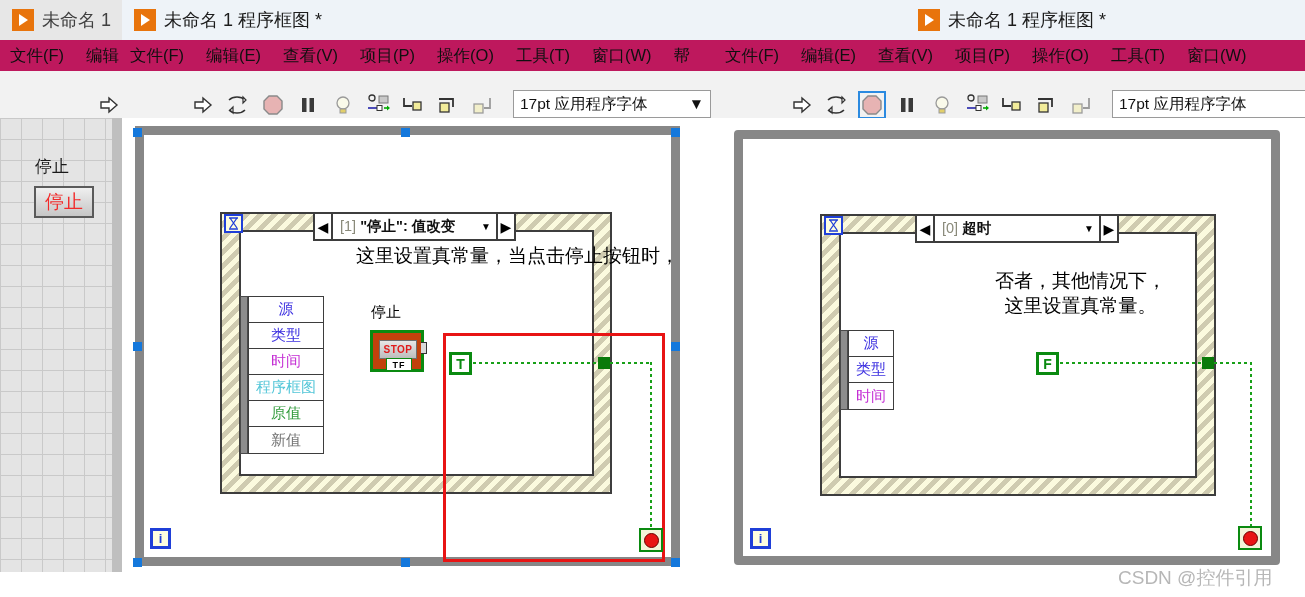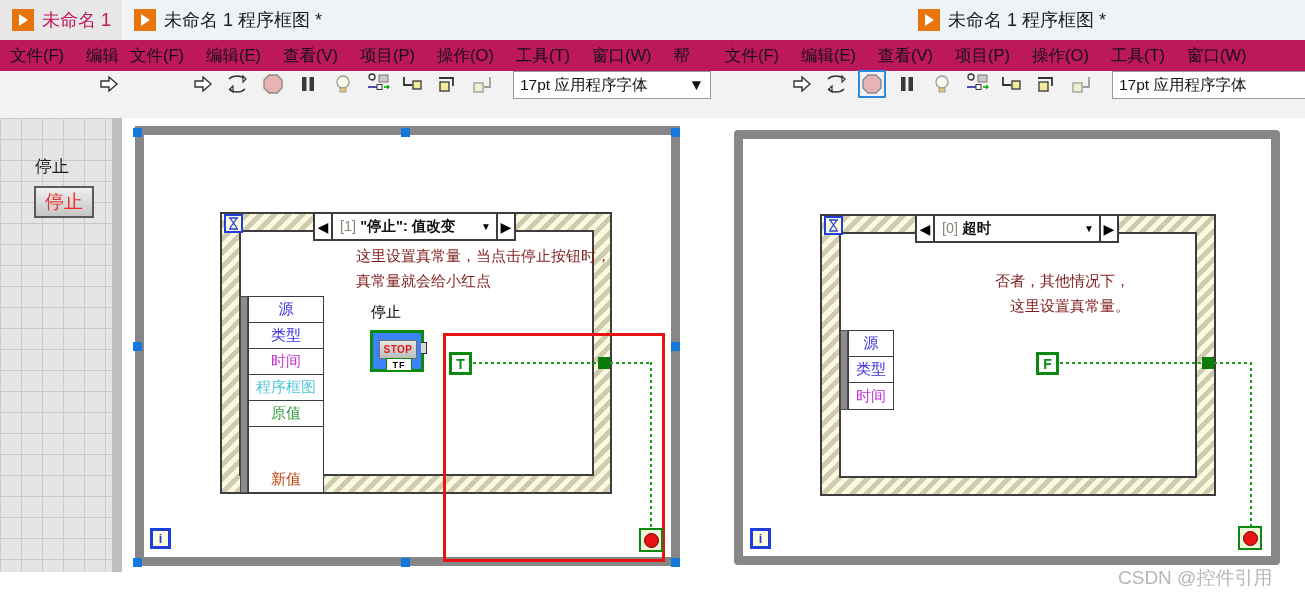--- a/index.html
+++ b/index.html
@@ -15,27 +15,27 @@
   .win{position:absolute;top:0;background:#f0f0f0;}
   .titlebar{position:absolute;left:0;top:0;height:40px;background:#eef3f8;
             display:flex;align-items:center;}
   .title-inactive{background:#e7e7e7;}
   .tab-ico{width:22px;height:22px;background:#e8740c;position:relative;
            flex:0 0 22px;margin-right:8px;}
   .tab-ico:after{content:"";position:absolute;left:7px;top:5px;
            border-left:9px solid #fff;border-top:6px solid transparent;
            border-bottom:6px solid transparent;}
   .tab-title{font-size:18px;color:#1c1c1c;white-space:nowrap;}
-  .tab-title.dim{color:#be185d;}
+  .tab-title.dim{color:#404040;}
 
   .menubar{position:absolute;height:31px;top:40px;background:#be185d;
            display:flex;align-items:center;border-bottom:1px solid #dcdcdc;}
   .menu-item{font-size:16.5px;color:#101010;white-space:nowrap;margin-right:22px;}
   .toolbar{position:absolute;height:47px;top:71px;background:#f2f2f2;
-           display:flex;align-items:flex-start;border-bottom:1px solid #737373;}
+           display:flex;align-items:flex-end;border-bottom:1px solid #737373;}
 
   .tb-icn{width:26px;height:26px;margin-right:9px;position:relative;flex:0 0 26px;}
   .fontbox{height:28px;border:1px solid #9a9a9a;background:#fff;
            display:flex;align-items:center;padding:0 6px;box-sizing:border-box;}
   .fontbox span{font-size:15.5px;color:#111;white-space:nowrap;}
   .fontcaret{margin-left:auto;font-size:10px;color:#333;padding-left:14px;}
 
   
   .canvas{position:absolute;background:#fff;}
   .fp-grid{position:absolute;background:
@@ -68,21 +68,21 @@
 
   
   .evnode{position:absolute;display:flex;}
   .evnode .bar{width:8px;background:#8d8d8d;border:1px solid #4a4a4a;box-sizing:border-box;}
   .evnode .rows{border:1px solid #3d3d3d;background:#fff;box-sizing:border-box;}
   .evnode .row{height:26px;border-bottom:1px solid #3d3d3d;box-sizing:border-box;
      display:flex;align-items:center;justify-content:center;font-size:15px;padding:0 7px;}
   .evnode .row:last-child{border-bottom:none;}
 
   
-  .stopnode{position:absolute;border:3px solid #0a8a10;background:#3b82f6;box-sizing:border-box;}
+  .stopnode{position:absolute;border:3px solid #0a8a10;background:#c2410c;box-sizing:border-box;}
   .stop-label{position:absolute;font-size:15px;color:#000;}
   .stop-btn{position:absolute;left:6px;top:7px;width:38px;height:19px;
      background:linear-gradient(#e6e6e6,#bdbdbd);border:1px solid #6f6f6f;
      display:flex;align-items:center;justify-content:center;
      font-size:10px;font-weight:bold;color:#e01b1b;letter-spacing:.5px;box-sizing:border-box;}
   .stop-tf{position:absolute;left:13px;bottom:-2px;width:26px;height:13px;background:#fff;
      border:1px solid #0a8a10;box-sizing:border-box;display:flex;align-items:center;
      justify-content:center;font-size:9px;font-weight:bold;color:#000;letter-spacing:1px;}
   .stop-term{position:absolute;right:-6px;top:9px;width:6px;height:12px;
      background:#d9d9d9;border:1px solid #333;border-left:none;box-sizing:border-box;}
@@ -105,21 +105,21 @@
   .wire-v{position:absolute;width:2px;
      background:repeating-linear-gradient(to bottom,#18a018 0 3px,transparent 3px 6px);}
   .tunnel{position:absolute;width:12px;height:12px;background:#0a7a0a;}
 
   
   .iterm{position:absolute;width:21px;height:21px;border:3px solid #1f3fd8;
      background:#fdfde0;box-sizing:border-box;display:flex;align-items:center;
      justify-content:center;font-size:13px;font-weight:bold;color:#1f3fd8;line-height:1;}
 
   
-  .annot{position:absolute;color:#7f1d1d;font-size:15px;line-height:25px;white-space:pre;}
+  .annot{position:absolute;color:#000000;font-size:19px;line-height:25px;white-space:pre;}
   .red-sel{position:absolute;border:3px solid #e81414;box-sizing:border-box;}
 
   .watermark{position:absolute;color:#b7b7b7;font-size:19px;}
 
   .fp-label{position:absolute;font-size:17px;color:#1a1a1a;}
   .fp-btn{position:absolute;background:linear-gradient(#efefef,#c6c6c6);
      border:2px solid #5a5a5a;box-sizing:border-box;display:flex;
      align-items:center;justify-content:center;font-size:19px;color:#f22a2a;}
 </style>
 </head>
@@ -270,21 +270,21 @@
 </div>
 
 <div class="evnode" style="left:240px;top:296px;">
   <span class="bar"></span>
   <span class="rows">
     <span class="row" style="color:#3b2fe0;">源</span>
     <span class="row" style="color:#3b2fe0;">类型</span>
     <span class="row" style="color:#c42fd4;">时间</span>
     <span class="row" style="color:#53c6d8;">程序框图</span>
     <span class="row" style="color:#2f9a3a;">原值</span>
-    <span class="row" style="color:#c2410c;margin-top:39px;">新值</span>
+    <span class="row" style="color:#737373;">新值</span>
   </span>
 </div>
 
 <div class="stop-label" style="left:371px;top:303px;">停止</div>
 <div class="stopnode" style="left:370px;top:330px;width:54px;height:42px;">
   <span class="stop-btn">STOP</span>
   <span class="stop-term"></span>
   <span class="stop-tf">TF</span>
 </div>
 
@@ -296,21 +296,21 @@
 <div class="tunnel" style="left:598px;top:357px;"></div>
 <div class="wire-h" style="left:610px;top:362px;width:42px;"></div>
 <div class="wire-v" style="left:650px;top:362px;height:170px;"></div>
 
 <div class="redterm" style="left:639px;top:528px;">
     <i></i>
   </div>
 
 <div class="iterm" style="left:150px;top:528px;">i</div>
 
-<div class="annot" style="left:356px;top:243px;"><span>这里设置真常量，当点击停止按钮时，</span><br><span>真常量就会给小红点</span></div>
+<div class="annot" style="left:356px;top:243px;"><span>这里设置真常量，当点击停止按钮时，</span><br></div>
 
 <div class="win" style="left:719px;top:0;width:586px;height:597px;background:#ffffff;">
 
   <div class="titlebar" style="width:586px;padding-left:0;justify-content:center;">
     <span class="tab-ico"></span>
     <span class="tab-title">未命名 1 程序框图 *</span>
   </div>
 
   <div class="menubar" style="width:586px;padding-left:6px;">
     <span class="menu-item">文件(F)</span>
@@ -426,15 +426,15 @@
 <div class="tunnel" style="left:1202px;top:357px;"></div>
 <div class="wire-h" style="left:1214px;top:362px;width:38px;"></div>
 <div class="wire-v" style="left:1250px;top:362px;height:168px;"></div>
 
 <div class="redterm" style="left:1238px;top:526px;">
     <i></i>
   </div>
 
 <div class="iterm" style="left:750px;top:528px;">i</div>
 
-<div class="annot" style="left:995px;top:268px;text-align:right;"><span>否者，其他情况下，</span><br><span>这里设置真常量。</span></div>
+<div class="annot" style="left:995px;top:268px;text-align:center;"><span>否者，其他情况下，</span><br><span>这里设置真常量。</span></div>
 
 <div class="watermark" style="left:1118px;top:565px;">CSDN @控件引用</div>
 
 </body></html>

